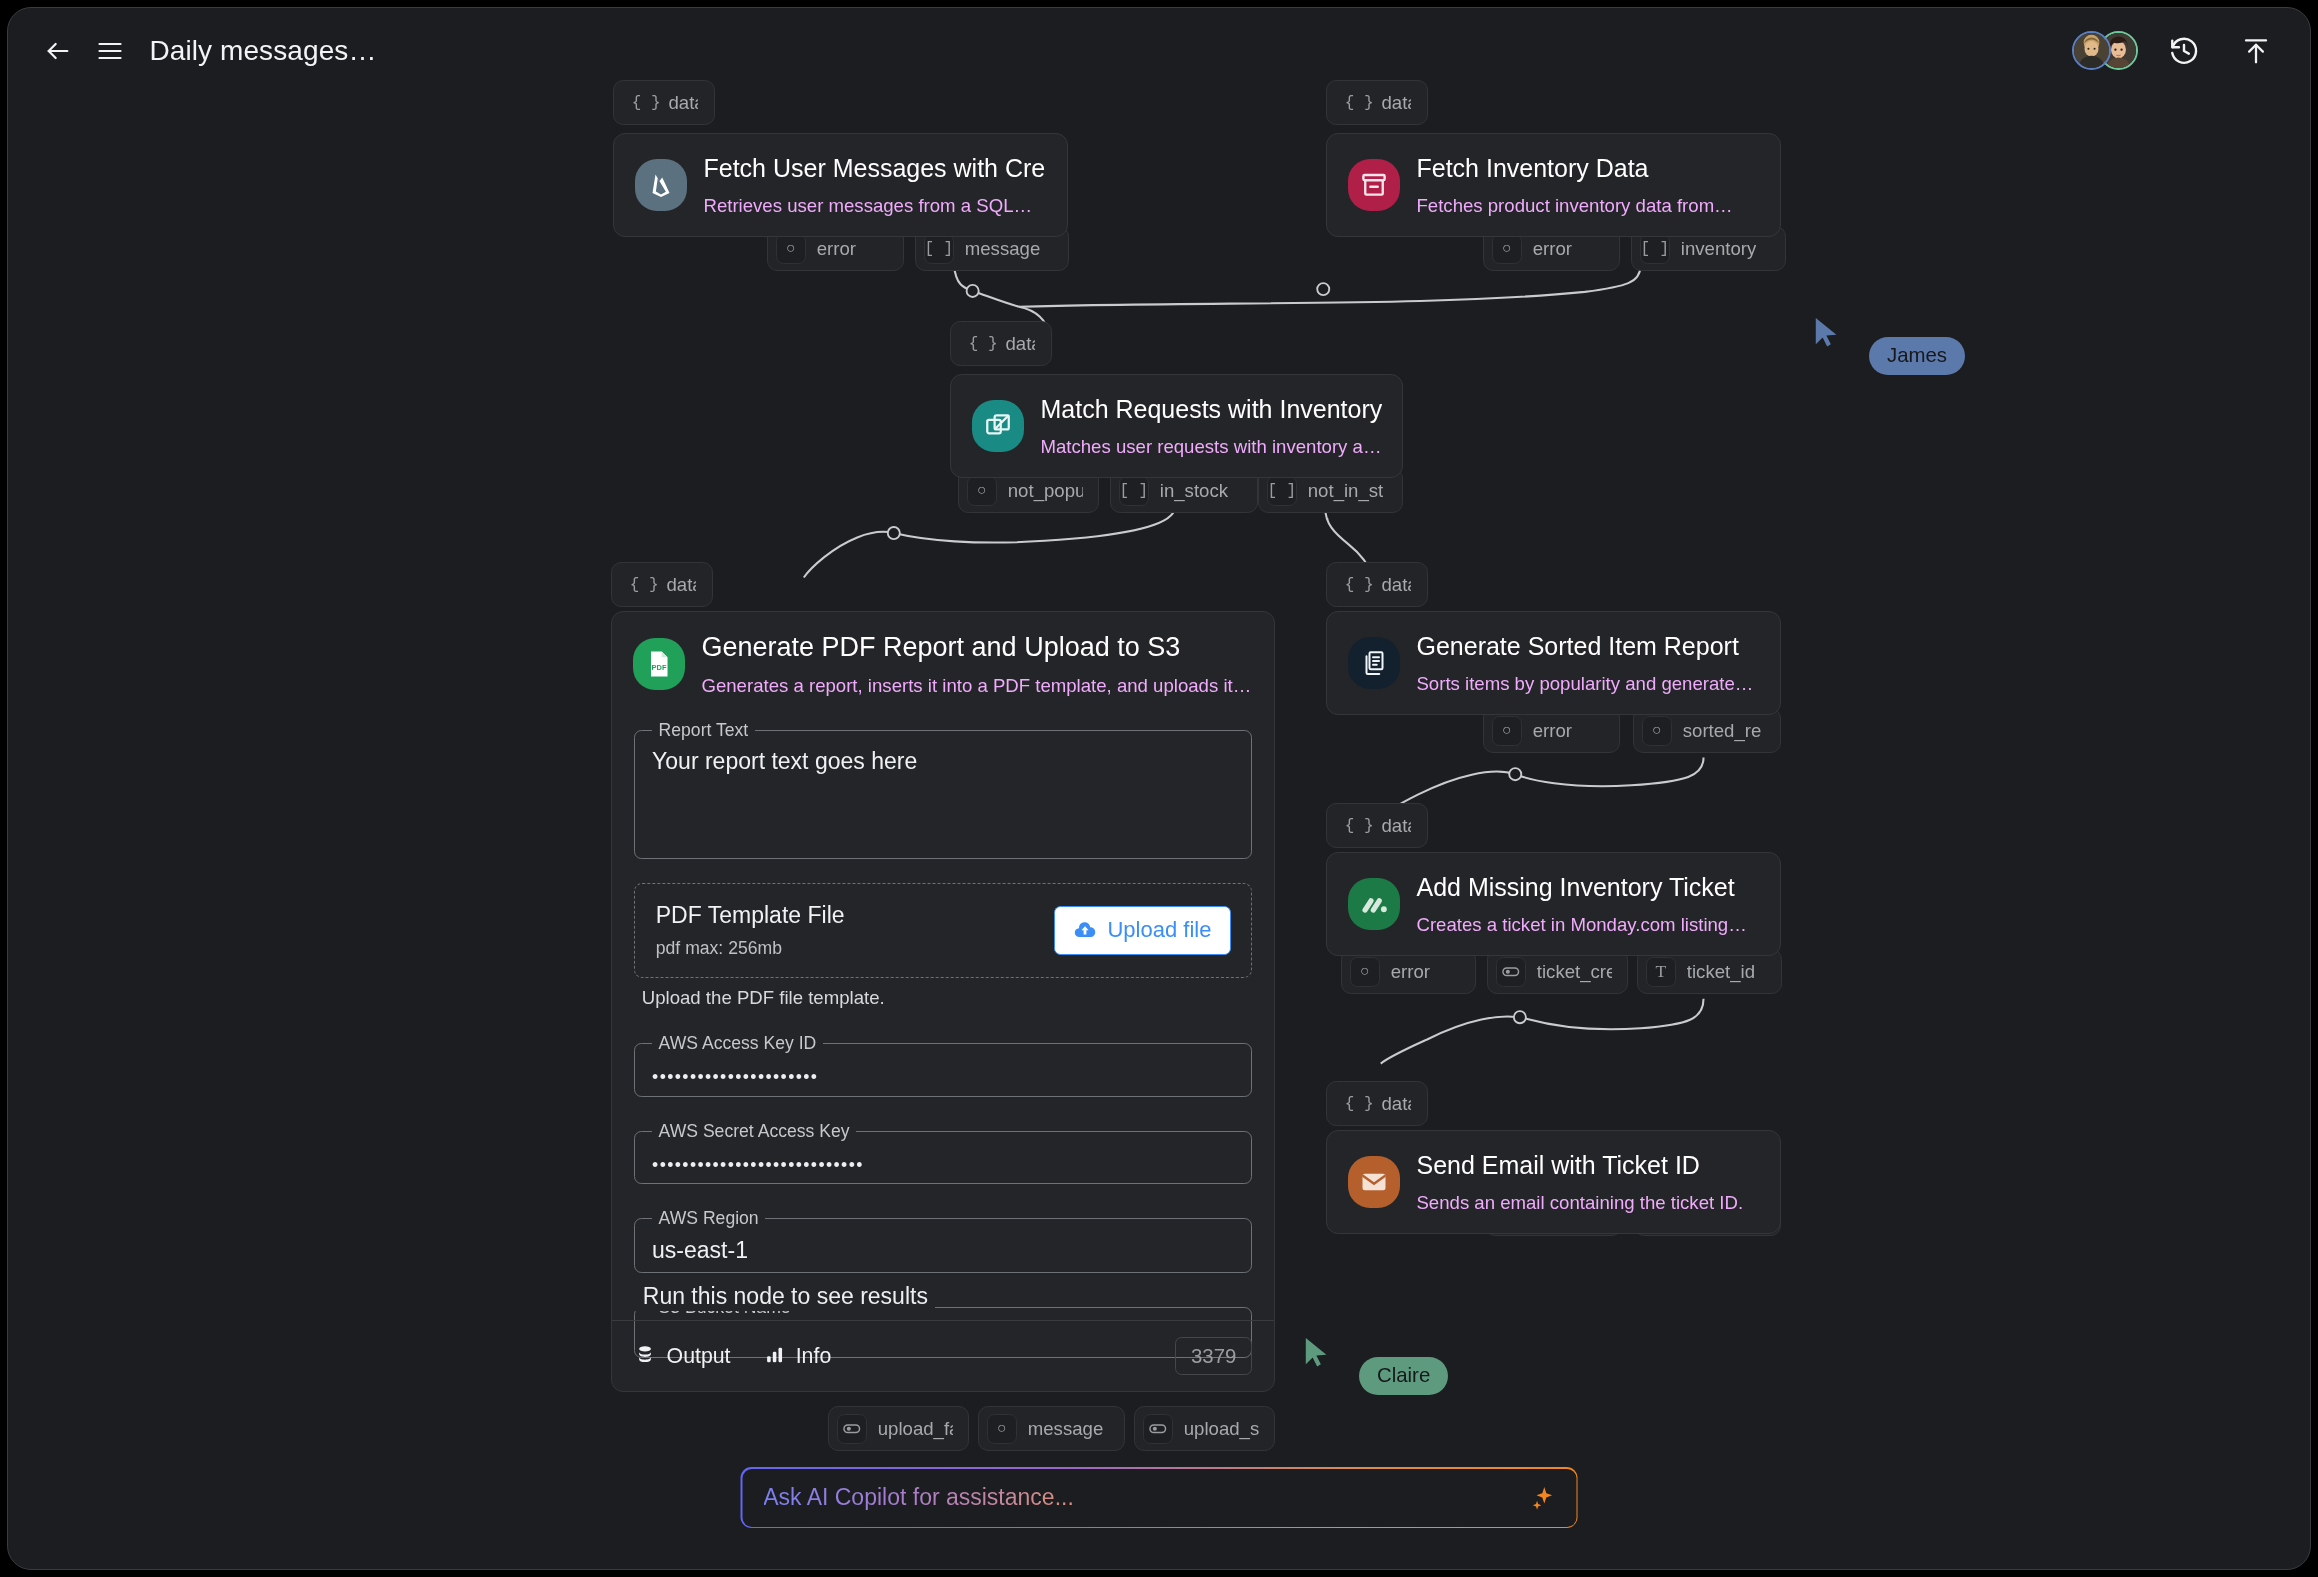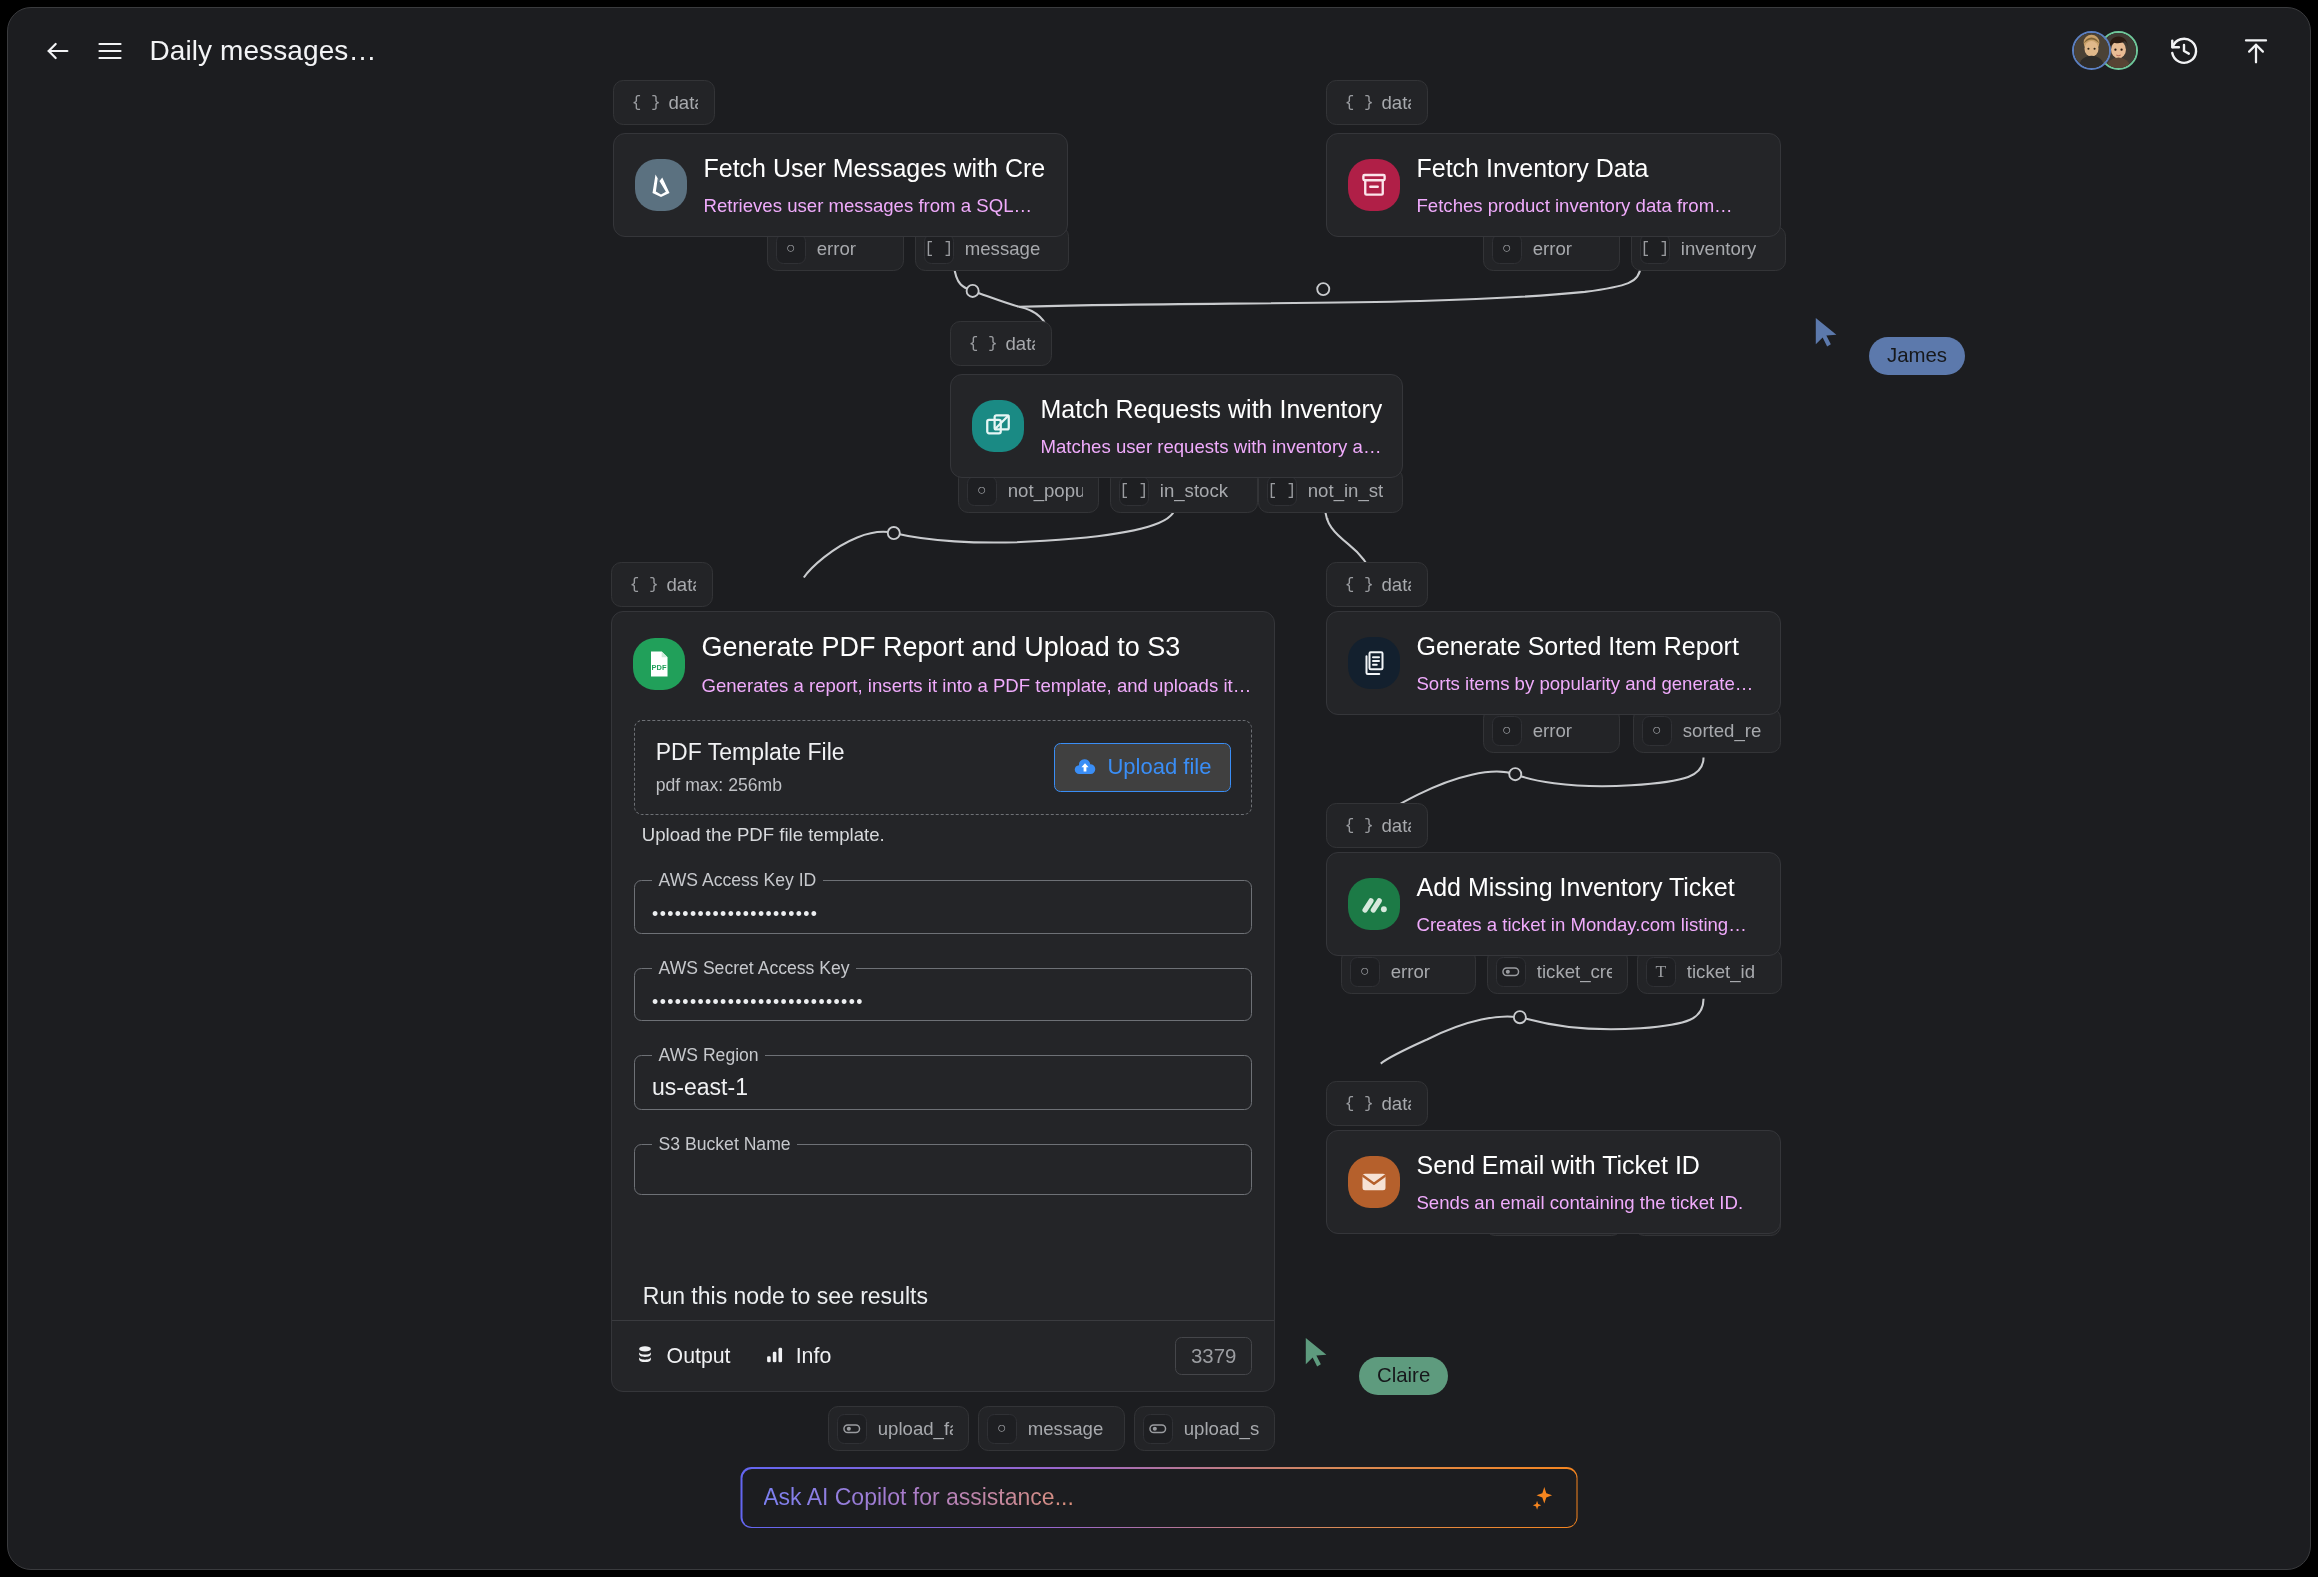--- a/index.html
+++ b/index.html
@@ -144,21 +144,21 @@
     display: flex; align-items: center;
     margin-bottom: 9.3px;
   }
   .dz-title { font-size: 23px; color: #f1f2f4; }
   .dz-sub { font-size: 17.6px; color: #bfc1c5; margin-top: 8.3px; }
   .upload-btn {
     margin-left: auto;
     display: inline-flex; align-items: center; gap: 10.2px;
     border: 1.3px solid #3a8ef6;
     color: #3a8ef6;
-    background: #404040;
+    background: #ffffff;
     border-radius: 6.5px;
     padding: 10.2px 18.6px;
     font-size: 22px;
     cursor: pointer;
   }
   .dz-help { font-size: 18.6px; color: #d7d9dc; margin: 3.7px 0 24px 7.4px; }
 
   .run-hint {
     position: absolute; left: 23px; bottom: 80px;
     font-size: 23px; color: #eceef0;
@@ -410,20 +410,24 @@
             <text x="12" y="16.2" font-size="5.6" font-family="Liberation Sans, sans-serif" font-weight="bold" text-anchor="middle" fill="#21a05a">PDF</text>
           </svg>
         </div>
         <div class="node-text">
           <div class="node-title" style="font-size:27px">Generate PDF Report and Upload to S3</div>
           <div class="node-sub">Generates a report, inserts it into a PDF template, and uploads it …</div>
         </div>
       </div>
 
       <div class="form">
+        <fieldset class="field ta">
+          <legend>Report Text</legend>
+          <div class="fval">Your report text goes here</div>
+        </fieldset>
 
         <div class="dropzone">
           <div>
             <div class="dz-title">PDF Template File</div>
             <div class="dz-sub">pdf max: 256mb</div>
           </div>
           <div class="upload-btn">
             <svg width="24" height="24" viewBox="0 0 24 24" fill="#3a8ef6">
               <path d="M6.3 19 A4.4 4.4 0 0 1 6 10.2 A5.6 5.6 0 0 1 17.2 9.3 A4.3 4.3 0 0 1 17.6 19z"></path>
               <path d="M12 8.2 l3.6 4.1 h-2.2 v4.1 h-2.8 v-4.1 H8.4z" fill="#ffffff"></path>

